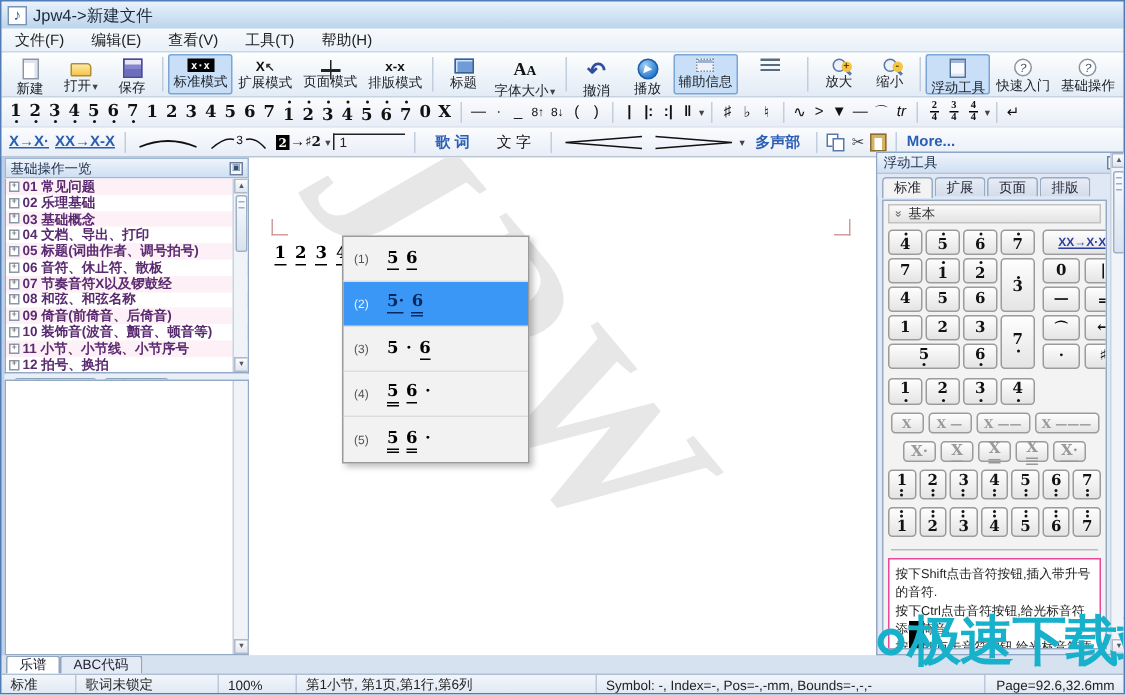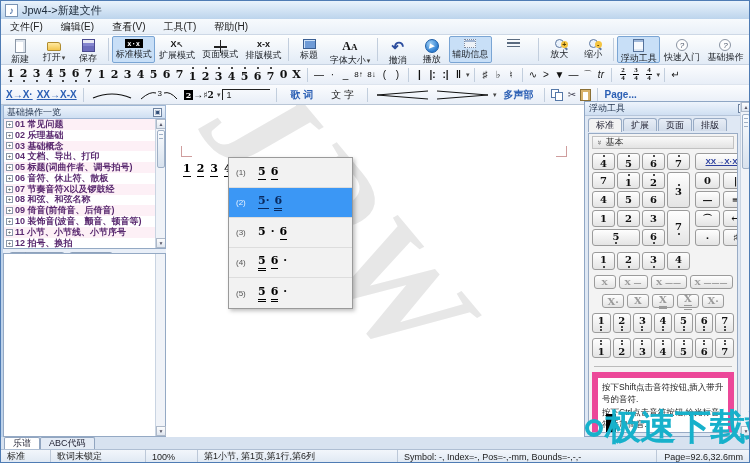--- a/index.html
+++ b/index.html
@@ -156,21 +156,21 @@
   .kbtn.span2c { grid-column:span 2; }
   .kbtn.span2r { grid-row:span 2; }
   #kp-act { display:grid; grid-template-columns:repeat(2,25px); grid-auto-rows:17px; gap:2px 3px; align-content:start; }
   .kbtn.wide { grid-column:span 2; font:bold 8px "Liberation Sans",sans-serif; color:#2b3f9e; text-decoration:underline; }
   #kp-low { display:grid; grid-template-columns:repeat(4,23px); grid-auto-rows:18px; gap:2px; margin-top:6px; }
   .dur-row { display:flex; gap:3px; justify-content:center; margin-top:5px; }
   .dur-row .kbtn { height:14px; color:#999; font:bold 8px "DejaVu Serif",serif; padding:0 3px; }
   .oct-row { display:flex; gap:2px; justify-content:center; margin-top:5px; }
   .oct-row .kbtn { width:19px; height:20px; }
   #fp-sep { height:1px; background:#bbb; margin:8px 2px 5px; }
-  #fp-help { background:#fff; border:6px solid #ec4899; padding:3px 4px; font-size:8.5px; line-height:1.45; color:#222; }
+  #fp-help { background:#fff; border:1px solid #ec4899; padding:3px 4px; font-size:8.5px; line-height:1.45; color:#222; }
 
   
   #btabs { position:absolute; left:0; top:436px; width:100%; height:13px; background:#d7e2f0;
     display:flex; align-items:flex-end; padding-left:3px; border-bottom:1px solid #aebed3; }
   .btab { height:12px; padding:0 8px; font-size:9px; display:flex; align-items:center;
     border:1px solid #91a5c0; border-bottom:none; border-radius:2px 2px 0 0; background:#e4ebf5; color:#223; }
   .btab.active { background:#fff; }
   #statusbar { position:absolute; left:0; top:449px; width:100%; height:13px;
     background:linear-gradient(#f2f6fb,#dfe8f3); display:flex; align-items:center; font-size:9px; color:#222; }
   .seg { padding:0 6px; border-right:1px solid #bcc8d8; height:100%; display:flex; align-items:center; white-space:nowrap; overflow:hidden; }
@@ -609,21 +609,21 @@
       </span>
       <span class="sbtn">
         <span style="color:#445;">✂</span>
       </span>
       <span class="sbtn">
         <span style="position:relative;display:inline-block;width:11px;height:12px;background:#d8b26a;border:1px solid #8a6f35;">
           <i style="position:absolute;left:2px;top:2px;width:5px;height:8px;background:#fff;"></i>
         </span>
       </span>
       <div class="gsep"></div>
-      <span class="sbtn blue-t">Page...</span>
+      <span class="sbtn blue-t">More...</span>
     </div>
 
   <div id="main">
 
     <div id="sidebar">
       <div id="sb-head">
         <span>基础操作一览</span>
         <span class="mini-box">▣</span>
       </div>
       <div id="sb-list">

